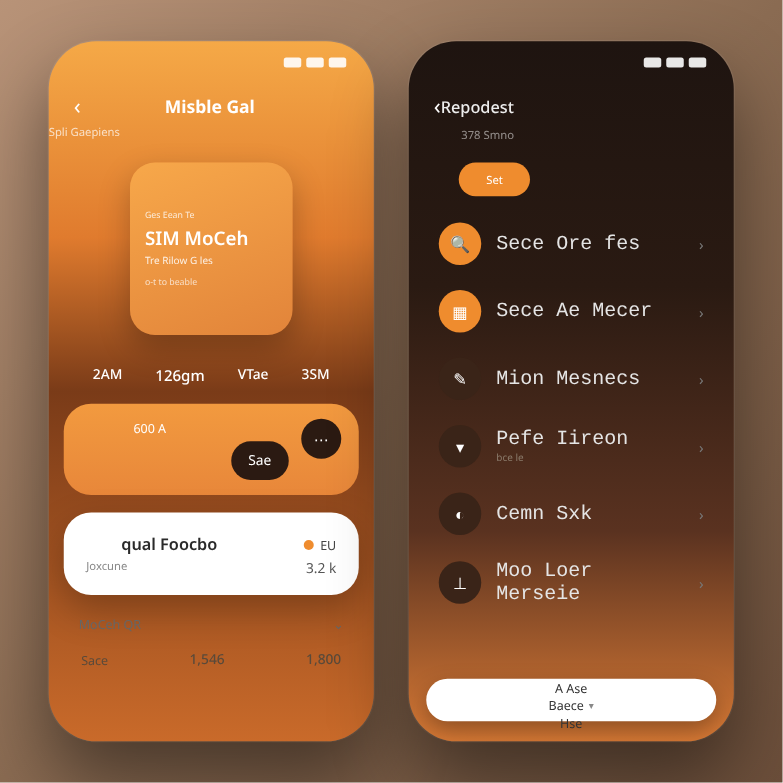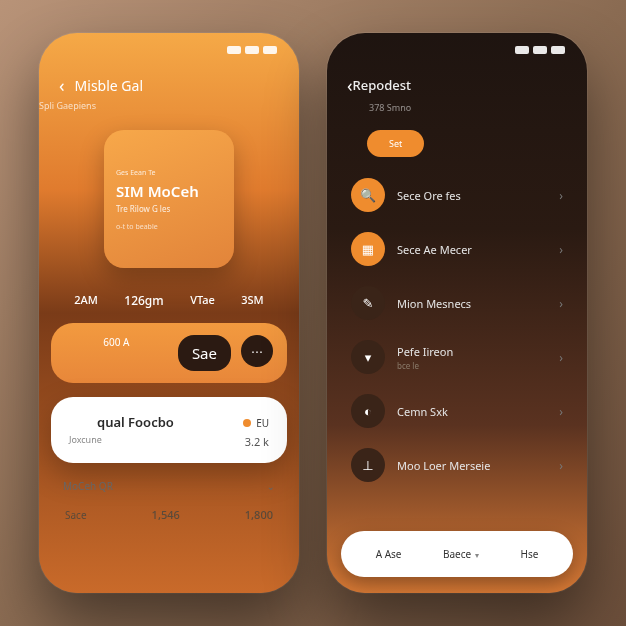--- a/index.html
+++ b/index.html
@@ -24,21 +24,21 @@
   .statusbar {
     height: 34px; display: flex; align-items: center; justify-content: space-between;
     padding: 0 22px; color: #fff; font-size: 10px; font-weight: 500;
   }
   .status-icons { display: flex; gap: 4px; align-items: center; }
   .status-icons span { width: 14px; height: 8px; background: #fff; border-radius: 2px; opacity: .9; }
   .left-header {
     display: flex; align-items: center; gap: 10px; padding: 6px 20px 4px; color: #fff;
   }
   .back-btn { color: #fff; font-size: 18px; cursor: pointer; }
-  .left-title { font-size: 14px; font-weight: 400; flex: 1; text-align: left; margin-right: 18px; }
+  .left-title { font-size: 14px; font-weight: 700; flex: 1; text-align: center; margin-right: 18px; }
   .left-subtitle { color: rgba(255,255,255,.7); font-size: 9px; text-align: left; margin-top: -2px; }
   .featured-card {
     margin: 18px auto 0; width: 130px; height: 138px;
     background: linear-gradient(160deg, #f7a84a, #e2843a);
     border-radius: 20px; padding: 14px 12px;
     box-shadow: 0 10px 25px rgba(0,0,0,.25);
     color: #fff; display: flex; flex-direction: column; justify-content: center;
   }
   .featured-card .line1 { font-size: 7px; opacity: .8; }
   .featured-card .line2 { font-size: 15px; font-weight: 600; margin: 4px 0 2px; }
@@ -49,22 +49,22 @@
     padding: 24px 22px 10px; font-weight: 500;
   }
   .time-row span:nth-child(2) { font-size: 12px; }
   .pill-row {
     display: flex; justify-content: center; gap: 10px;
     background: linear-gradient(180deg, #f29a3f, #e8873a);
     margin: 4px 12px 0; padding: 12px 14px; border-radius: 22px;
   }
   .pill-label { color: #fff; font-size: 10px; flex: 1; text-align: center; }
   .pill-btn {
-    background: #2b1a12; color: #fff; font-size: 15px;
-    padding: 8px 14px; border-radius: 16px; cursor: pointer;
+    background: #2b1a12; color: #fff; font-size: 11px;
+    padding: 8px 14px; border-radius: 16px; cursor: pointer; margin-top: 18px;
   }
   .pill-dots {
     background: #2b1a12; color: #fff; font-size: 12px;
     width: 32px; height: 32px; border-radius: 16px; display: flex;
     align-items: center; justify-content: center; cursor: pointer;
   }
   .white-card {
     background: #fff; margin: 14px 12px 0; border-radius: 22px;
     padding: 16px 18px 14px; box-shadow: 0 12px 30px rgba(0,0,0,.25);
   }
@@ -103,27 +103,27 @@
     display: flex; align-items: center; gap: 12px; padding: 9px 6px;
     cursor: pointer;
   }
   .setting-icon {
     width: 34px; height: 34px; border-radius: 50%;
     background: #ef8c2e; display: flex; align-items: center; justify-content: center;
     color: #fff; font-size: 13px; flex-shrink: 0;
   }
   .setting-icon.dark { background: #3a2418; }
   .setting-text { flex: 1; display: flex; flex-direction: column; }
-  .setting-label { color: #e5e5e5; font-size: 11px; font-weight: 400; }
+  .setting-label { color: #e5e5e5; font-size: 16px; font-weight: 400; font-family: Liberation Mono, monospace; }
   .setting-sub { color: #8a7a6a; font-size: 8px; margin-top: 1px; }
   .setting-chevron { color: #777; font-size: 12px; }
   .bottom-bar {
     background: #fff; margin: 10px 14px 16px; border-radius: 24px;
-    height: 46px; display: flex; align-items: center; justify-content: space-around;
-    padding: 0 14px; box-shadow: 0 8px 20px rgba(0,0,0,.3);
+    height: 34px; display: flex; align-items: center; justify-content: space-around;
+    padding: 0 14px; box-shadow: 0 8px 20px rgba(0,0,0,.3); flex-direction: column;
   }
   .bottom-bar .tab { font-size: 10px; color: #333; display: flex; align-items: center; gap: 4px; cursor: pointer; }
   .bottom-bar .tab .dd { font-size: 8px; color: #888; }
 </style>
 </head>
 <body>
 
 <div class="phone left">
   <div class="statusbar">
     <span></span>

